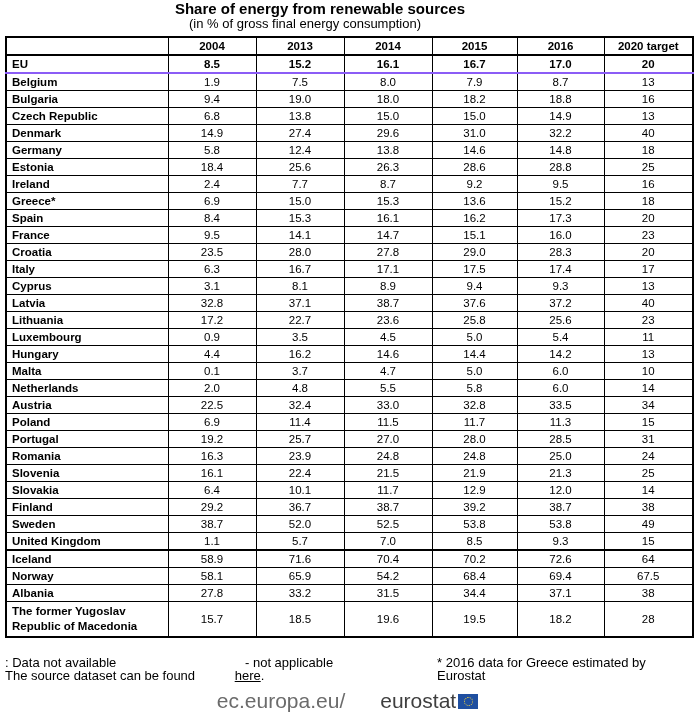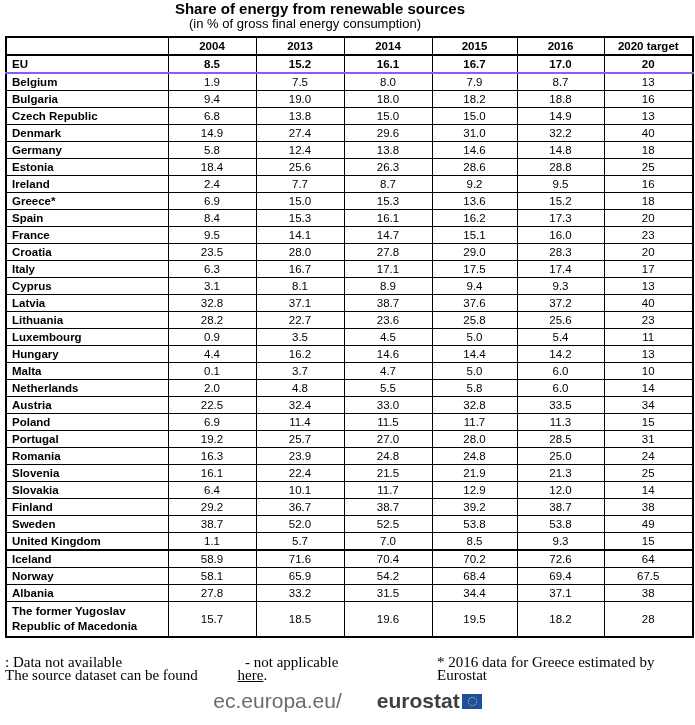--- a/index.html
+++ b/index.html
@@ -31,32 +31,32 @@
   }
   table.data th { font-weight: bold; text-align: center; }
   table.data td.name { font-weight: bold; text-align: left; padding-left: 5px; }
   table.data td.num { text-align: center; }
   table.data tr.eu td { font-weight: bold; border-bottom: 2px solid #8b5cf6; }
   table.data tr.head th { border-bottom: 2px solid #000; }
   table.data tr.sep td { border-top: 2px solid #000; }
   table.data tr.tall td { height: 34px; line-height: 15px; }
   .notes {
     position: absolute; top: 656px; left: 5px; width: 685px;
-    font-size: 15px; line-height: 13px; font-family: Liberation Serif, serif;
+    font-size: 13px; line-height: 13px;
   }
   .notes .row { position: relative; height: 13px; }
   .notes .n1 { position: absolute; left: 0; }
   .notes .n2 { position: absolute; left: 240px; }
   .notes .n3 { position: absolute; left: 432px; }
   .notes a { color: #000; text-decoration: underline; margin-left: 36px; }
   .footer {
     position: absolute; top: 688px; left: 0; width: 695px; text-align: center;
     font-size: 21px; color: #6b6b6b; line-height: 26px;
   }
-  .footer .brand { font-weight: bold; color: #3f3f3f; margin-left: 35px; }
+  .footer .brand { font-weight: normal; color: #3f3f3f; margin-left: 35px; }
   .flag {
     display: inline-block; width: 20px; height: 15px; background: #1f4fa0;
     vertical-align: -1px; margin-left: 2px; position: relative;
   }
   .flag::after {
     content: ""; position: absolute; left: 6px; top: 3px; width: 7px; height: 7px;
     border: 1px dotted #f5d43c; border-radius: 50%;
   }
 </style>
 </head>
@@ -215,21 +215,21 @@
         <td class="name">Latvia</td>
         <td class="num">32.8</td>
         <td class="num">37.1</td>
         <td class="num">38.7</td>
         <td class="num">37.6</td>
         <td class="num">37.2</td>
         <td class="num">40</td>
       </tr>
       <tr>
         <td class="name">Lithuania</td>
-        <td class="num">28.2</td>
+        <td class="num">17.2</td>
         <td class="num">22.7</td>
         <td class="num">23.6</td>
         <td class="num">25.8</td>
         <td class="num">25.6</td>
         <td class="num">23</td>
       </tr>
       <tr>
         <td class="name">Luxembourg</td>
         <td class="num">0.9</td>
         <td class="num">3.5</td>

